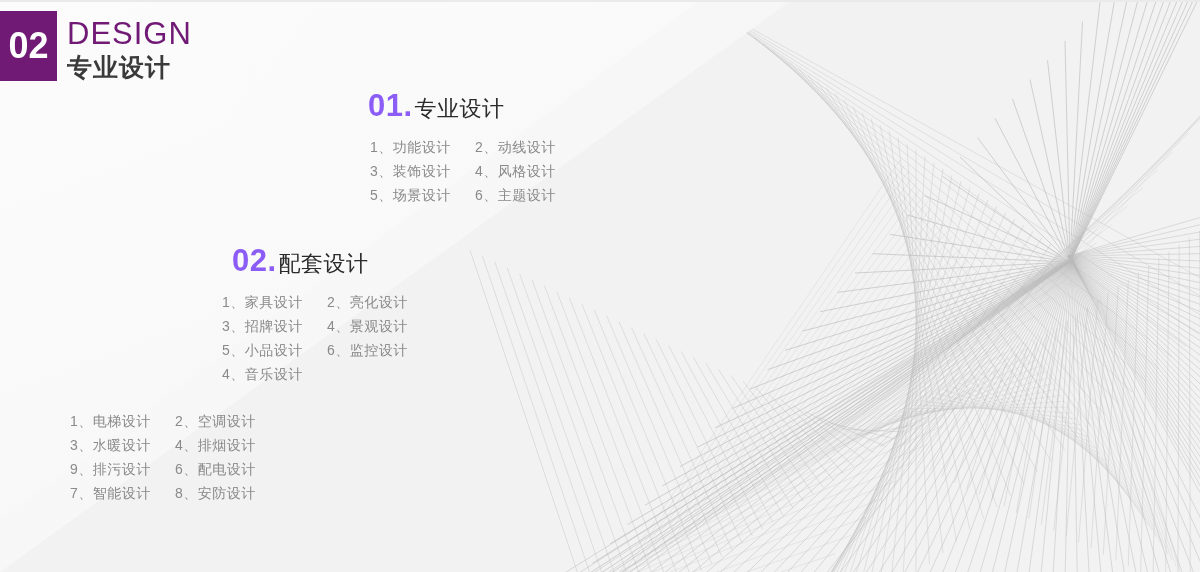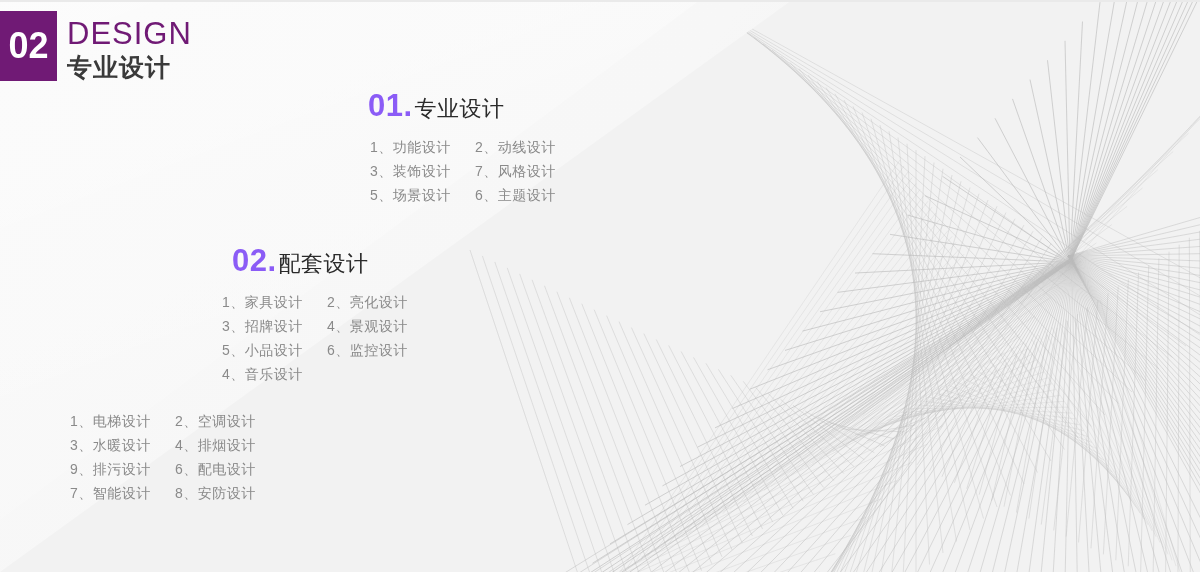--- a/index.html
+++ b/index.html
@@ -529,21 +529,21 @@
       <span class="sec-num">01.</span>
       <span class="sec-title">专业设计</span>
     </div>
     <div class="sec-list">
       <div class="sec-row">
         <span class="sec-item col-a">1、功能设计</span>
         <span class="sec-item col-b">2、动线设计</span>
       </div>
       <div class="sec-row">
         <span class="sec-item col-a">3、装饰设计</span>
-        <span class="sec-item col-b">7、风格设计</span>
+        <span class="sec-item col-b">4、风格设计</span>
       </div>
       <div class="sec-row">
         <span class="sec-item col-a">5、场景设计</span>
         <span class="sec-item col-b">6、主题设计</span>
       </div>
     </div>
   </div>
 
   <div class="section" id="section-2">
     <div class="sec-heading">

